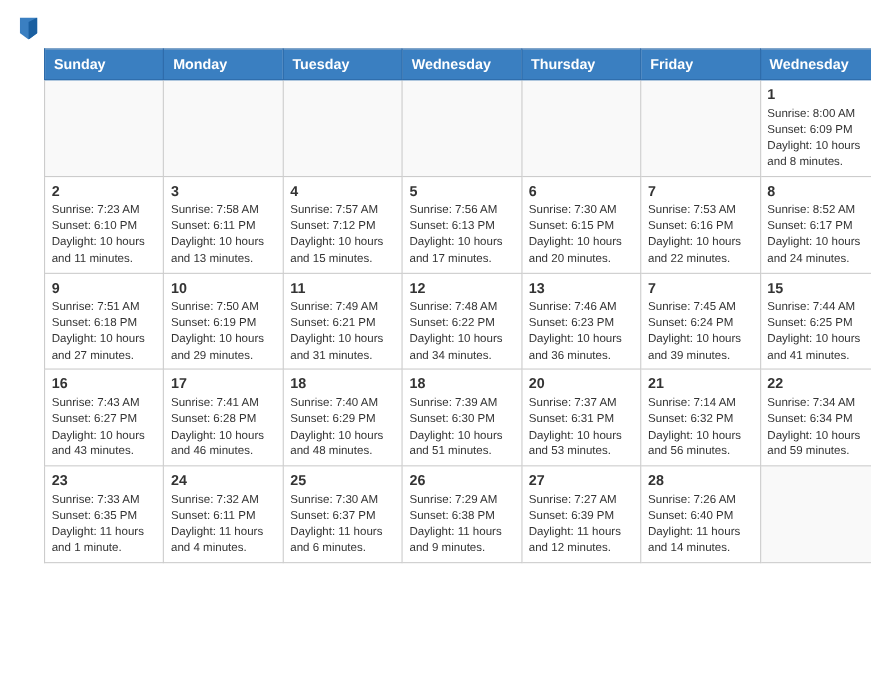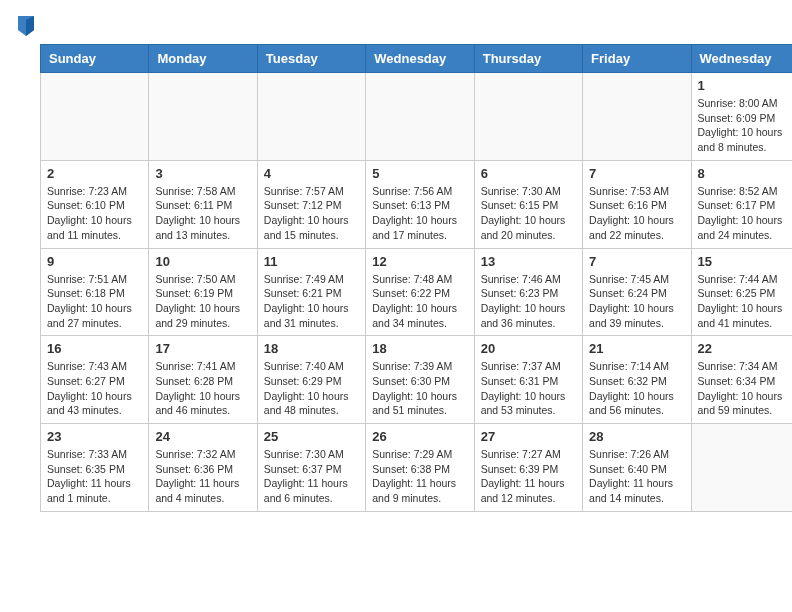--- a/index.html
+++ b/index.html
@@ -268,21 +268,21 @@
       <tr>
         <td>
           <span class="day-num">23</span>
           <div class="day-info">Sunrise: 7:33 AM
 Sunset: 6:35 PM
 Daylight: 11 hours and 1 minute.</div>
         </td>
         <td>
           <span class="day-num">24</span>
           <div class="day-info">Sunrise: 7:32 AM
-Sunset: 6:36 PM
+Sunset: 6:11 PM
 Daylight: 11 hours and 4 minutes.</div>
         </td>
         <td>
           <span class="day-num">25</span>
           <div class="day-info">Sunrise: 7:30 AM
 Sunset: 6:37 PM
 Daylight: 11 hours and 6 minutes.</div>
         </td>
         <td>
           <span class="day-num">26</span>

